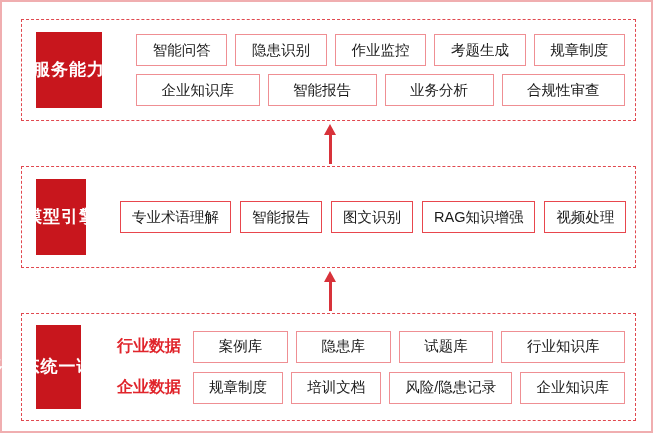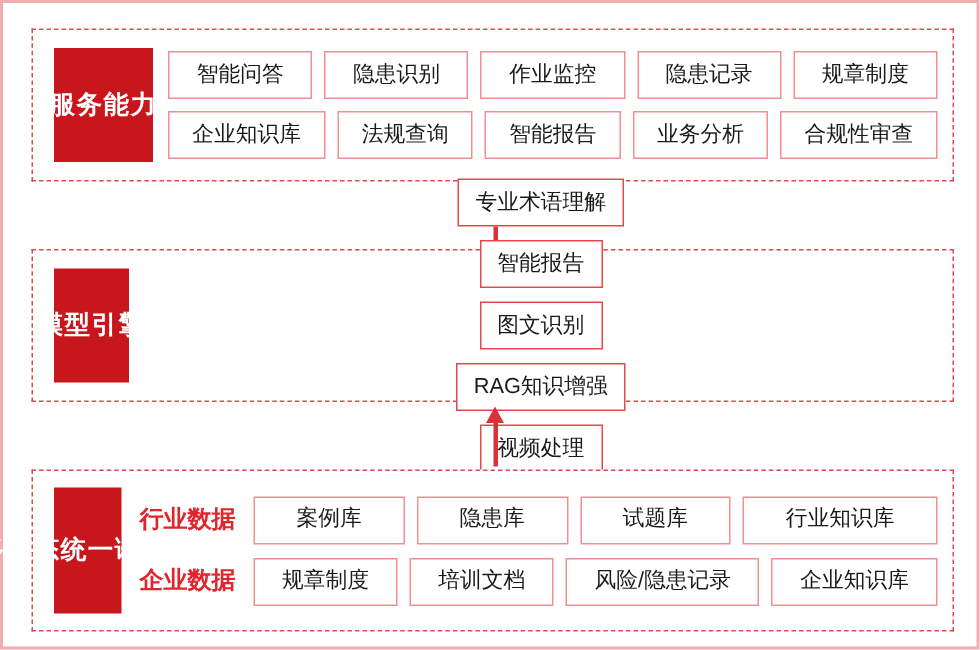--- a/index.html
+++ b/index.html
@@ -54,20 +54,21 @@
   
   .chips-wrap{
     flex:1 1 auto;
     display:flex;
     flex-direction:column;
     justify-content:flex-end;
     gap:8px;
     padding-left:10px;
     padding-right:10px;
     box-sizing:border-box;
+    margin-left:24px;
   }
   .chip-row{
     display:flex;
     align-items:center;
     gap:8px;
     width:100%;
   }
   .chip{
     box-sizing:border-box;
     background:#ffffff;
@@ -80,21 +81,21 @@
     align-items:center;
     justify-content:center;
     white-space:nowrap;
     padding:0 9px;
     flex:1 1 auto;
   }
   .layer.engine .chip{ border-color:#e8464d; }
   .layer.data  .chip{ border-color:#ef8f93; }
 
   
-  .layer.engine .chip-row{ gap:9px;flex-direction:column; }
+  .layer.engine .chip-row{ gap:9px; }
   .layer.engine .chip{ flex:0 1 auto; padding:0 11px; }
 
   
   .row-label{
     flex:0 0 auto;
     width:72px;
     color:#e0252c;
     font-weight:bold;
     font-size:16px;
     white-space:nowrap;
@@ -134,26 +135,25 @@
   <div class="layer services">
     <div class="label-block">
       <span class="ln">服务</span>
       <span class="ln">能力</span>
     </div>
     <div class="chips-wrap">
       <div class="chip-row">
         <div class="chip">智能问答</div>
         <div class="chip">隐患识别</div>
         <div class="chip">作业监控</div>
-        <div class="chip">隐患记录</div>
+        <div class="chip">考题生成</div>
         <div class="chip">规章制度</div>
       </div>
       <div class="chip-row">
         <div class="chip">企业知识库</div>
-        <div class="chip">法规查询</div>
         <div class="chip">智能报告</div>
         <div class="chip">业务分析</div>
         <div class="chip">合规性审查</div>
       </div>
     </div>
   </div>
 
   <div class="arrow a1">
     <div class="head"></div>
     <div class="shaft"></div>

